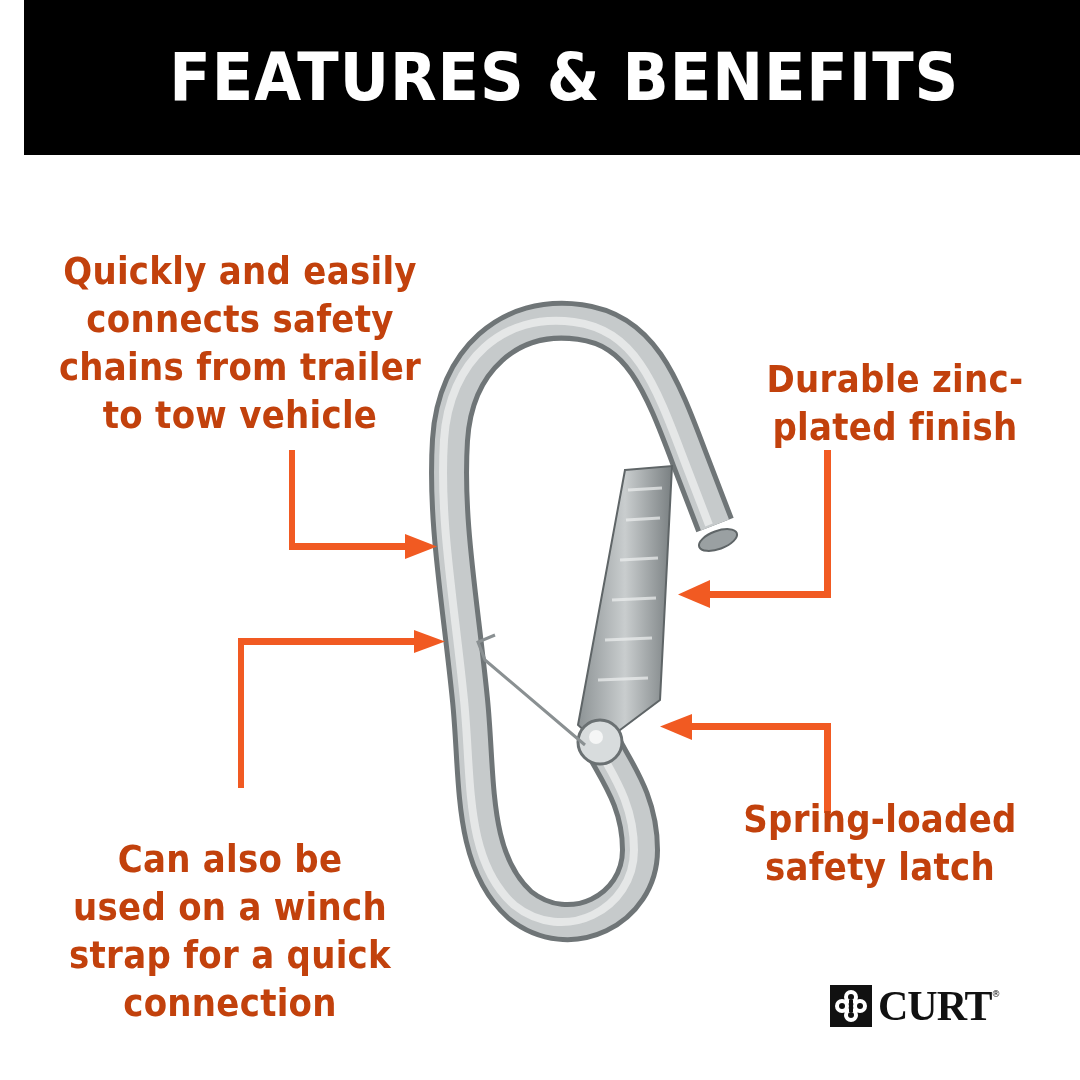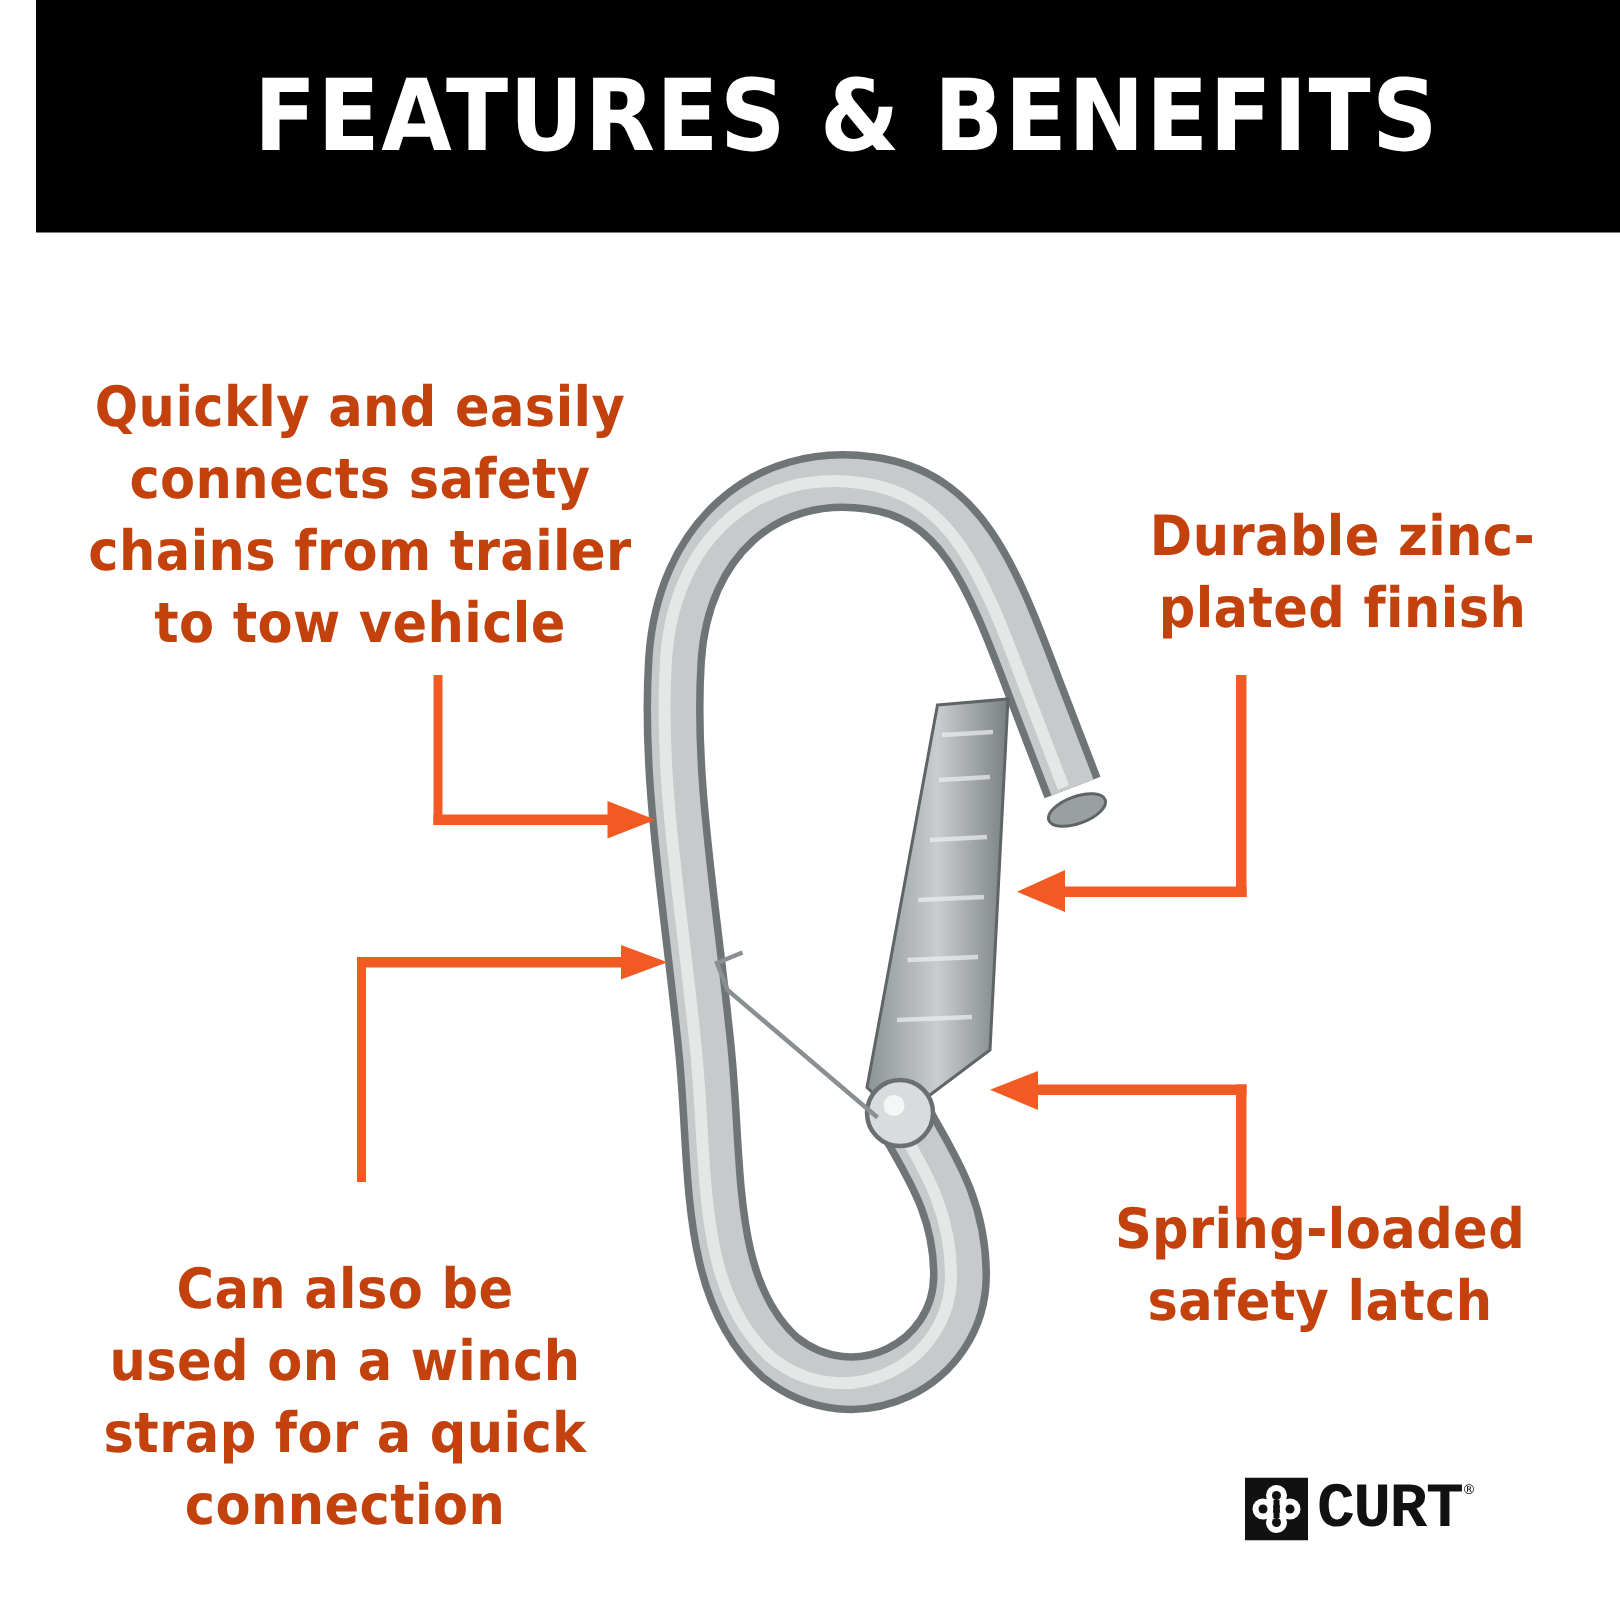--- a/index.html
+++ b/index.html
@@ -6,26 +6,26 @@
   body { width:1080px; height:1080px; background:#ffffff; position:relative; overflow:hidden;
          font-family:"DejaVu Sans", "Liberation Sans", sans-serif; }
   .header { position:absolute; left:0; top:0; width:1080px; height:155px; background:#000000;
             display:flex; align-items:center; justify-content:center;margin-left:24px; }
   .header h1 { margin:0; color:#ffffff; font-family:"DejaVu Sans", sans-serif; font-weight:bold;
                font-size:66px; letter-spacing:1px; transform:scaleX(0.92); }
   .callout { position:absolute; color:#c2410c; font-weight:bold; font-size:37px; line-height:48px;
              text-align:center; white-space:nowrap; letter-spacing:0.3px; }
   .callout div { transform:scaleX(0.92); }
   #c1 { left:40px; top:248px; width:400px; }
-  #c2 { left:730px; top:334px; width:330px; }
+  #c2 { left:730px; top:356px; width:330px; }
   #c3 { left:40px; top:836px; width:380px; }
   #c4 { left:720px; top:796px; width:320px; }
   svg.overlay { position:absolute; left:0; top:0; }
   .logo { position:absolute; left:830px; top:985px; display:flex; align-items:center; }
-  .logo-text { font-family:Liberation Mono, monospace; font-weight:bold; font-size:42px; color:#111;
+  .logo-text { font-family:Liberation Serif, serif; font-weight:bold; font-size:42px; color:#111;
                letter-spacing:-1px; margin-left:6px; line-height:1; }
   .logo-reg { font-size:9px; color:#111; align-self:flex-start; margin-top:4px; }
 </style>
 </head>
 <body>
 
 <div class="header">
   <h1>FEATURES &amp; BENEFITS</h1>
 </div>
 

